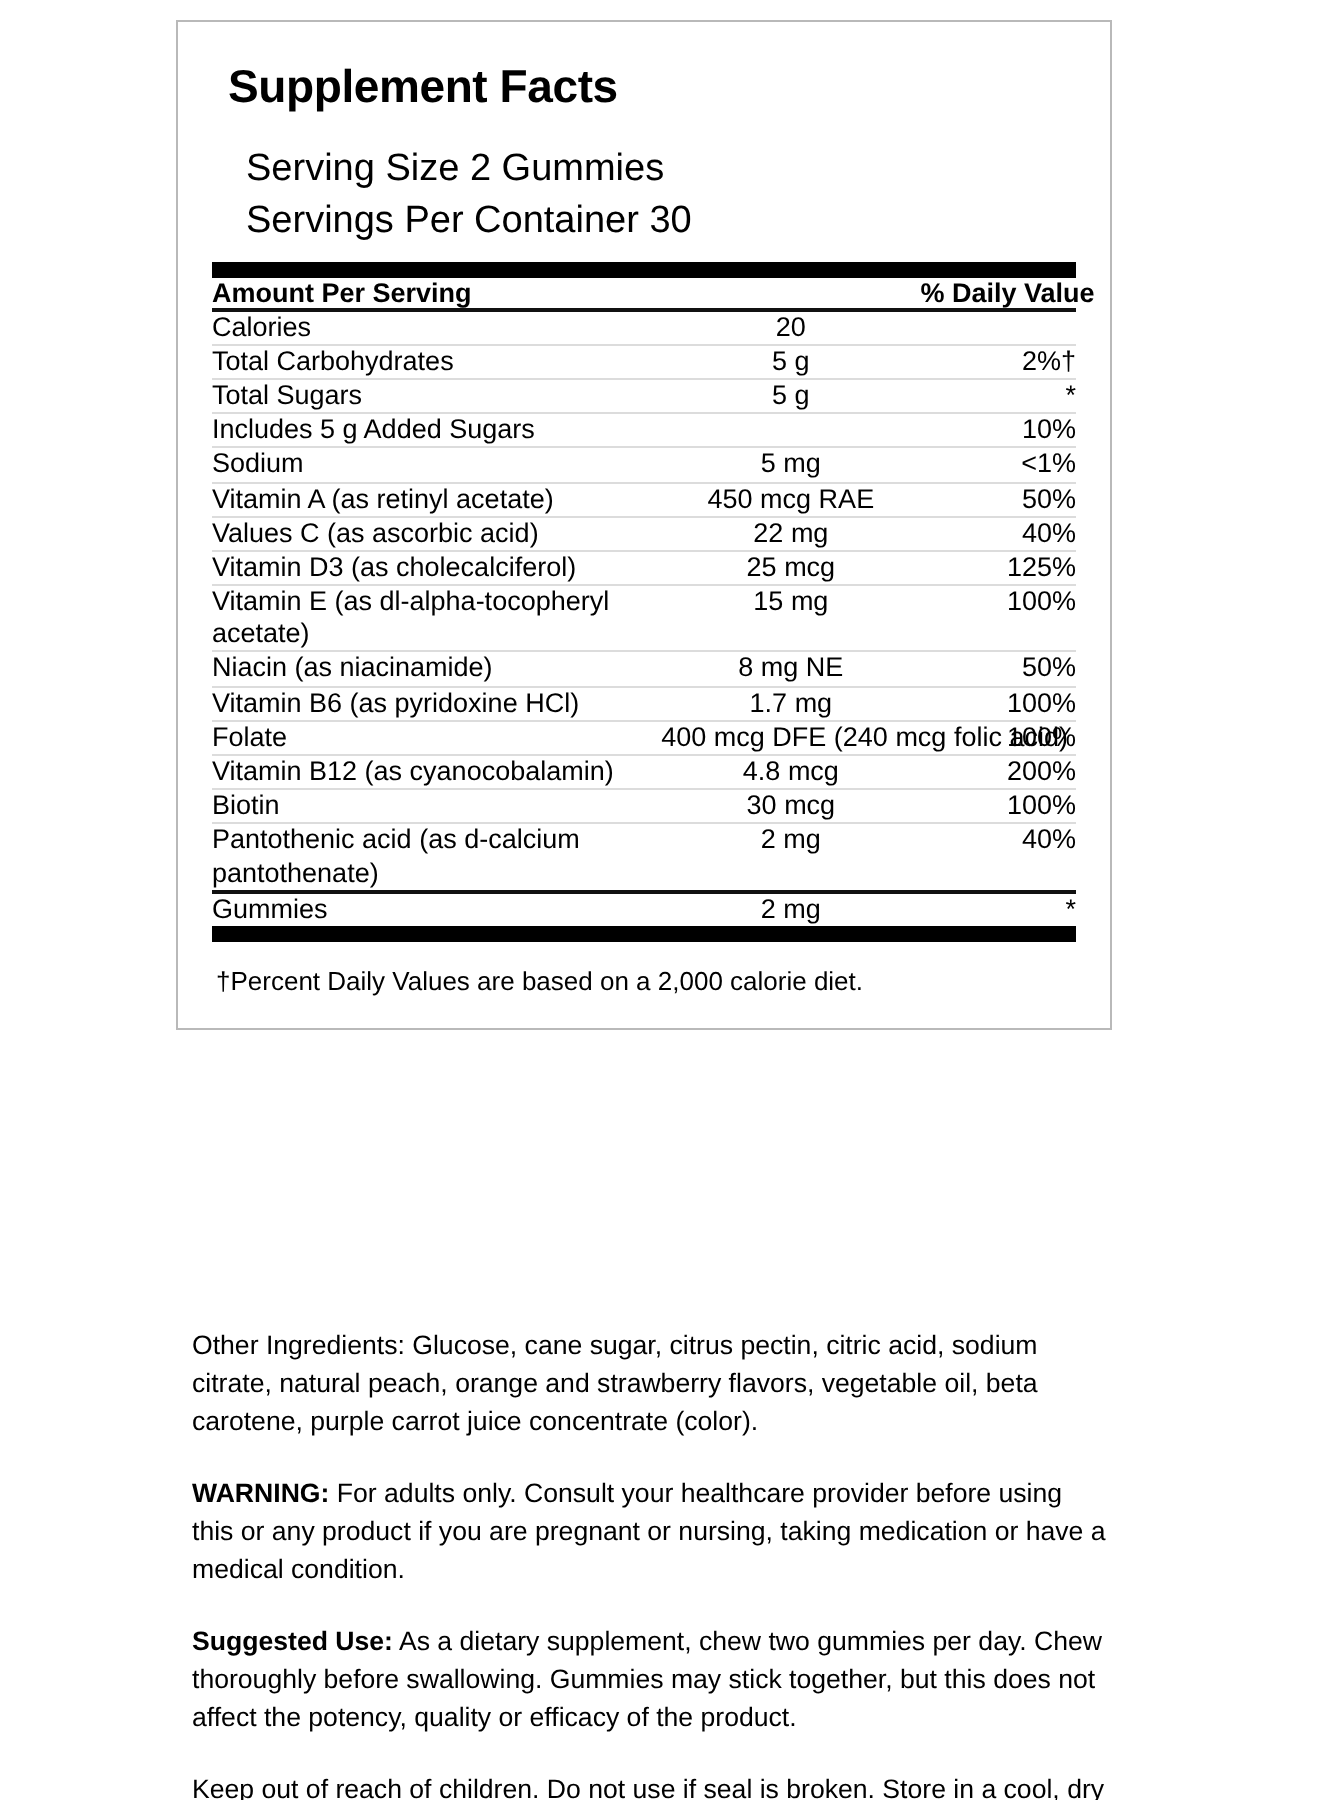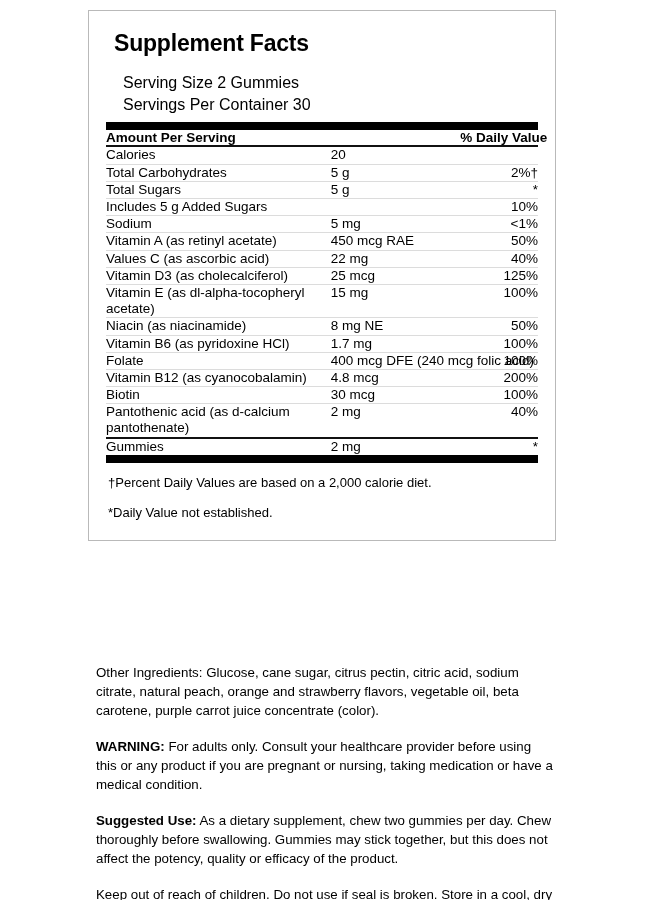--- a/index.html
+++ b/index.html
@@ -36,21 +36,21 @@
 
   .sf-title {
     font-size: 23px;
     font-weight: bold;
     letter-spacing: -0.2px;
     margin: 0 0 16px 8px;
     line-height: 1.1;
   }
 
   .sf-serving {
-    font-size: 16px;
+    font-size: 19px;
     line-height: 1.35;
     margin: 0 0 7px 17px;
   }
 
   
   .rule-thick { height: 8px; background: #000; }
 
   table.sf-table {
     width: 100%;
     border-collapse: collapse;
@@ -68,21 +68,21 @@
     padding: 2px 0 4px 0;
   }
   .hdr-amount { text-align: left; }
   .hdr-dv { text-align: right; white-space: nowrap; }
 
   .sf-row td {
     padding: 6px 0 6px 0;
     line-height: 1.2;
   }
   .c-name { text-align: left; }
-  .c-amt  { text-align: left; white-space: nowrap; padding-right: 0; }
+  .c-amt  { text-align: center; white-space: nowrap; padding-right: 0; }
   .c-dv   { text-align: right; white-space: nowrap; }
 
   .indent-1 { padding-left: 22px; }
 
   .sep-thin td { border-top: 1px solid #dcdcdc; }
   .sep-dark td { border-top: 2px solid #111; }
 
   .sf-foot {
     font-size: 13px;
     line-height: 1.35;
@@ -211,21 +211,20 @@
             <td class="c-name">Gummies</td>
             <td class="c-amt">2 mg</td>
             <td class="c-dv">*</td>
           </tr>
         </tbody>
     </table>
 
     <div class="rule-thick"></div>
 
     <div class="sf-foot">†Percent Daily Values are based on a 2,000 calorie diet.</div>
-    <div class="sf-foot second">*Daily Value not established.</div>
   </div>
 
   <div class="copy">
     <p><span>Other Ingredients:</span><span> Glucose, cane sugar, citrus pectin, citric acid, sodium citrate, natural peach, orange and strawberry flavors, vegetable oil, beta carotene, purple carrot juice concentrate (color).</span></p>
 
     <p><b>WARNING:</b><span> For adults only. Consult your healthcare provider before using this or any product if you are pregnant or nursing, taking medication or have a medical condition.</span></p>
 
     <p><b>Suggested Use:</b><span> As a dietary supplement, chew two gummies per day. Chew thoroughly before swallowing. Gummies may stick together, but this does not affect the potency, quality or efficacy of the product.</span></p>
 
     <p>Keep out of reach of children. Do not use if seal is broken. Store in a cool, dry place.</p>

